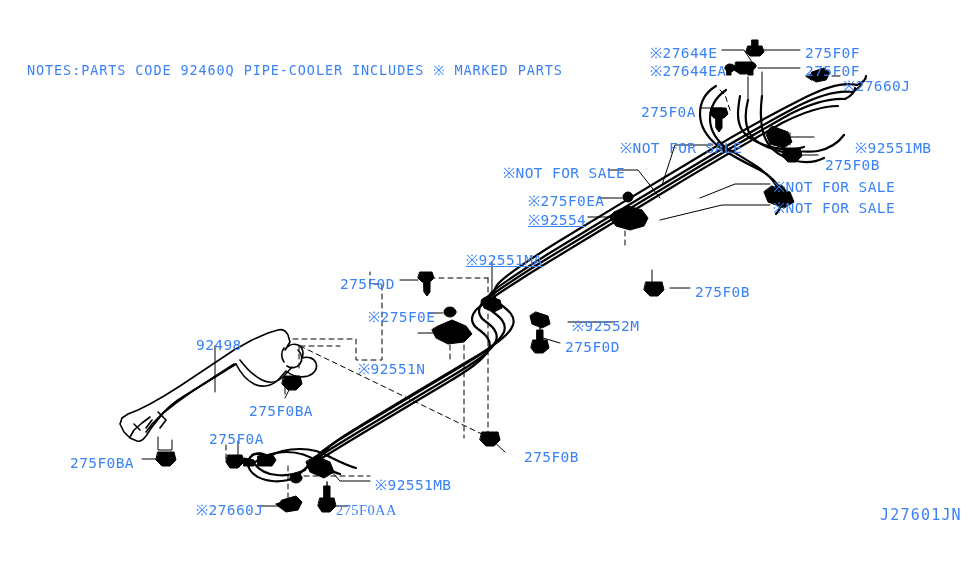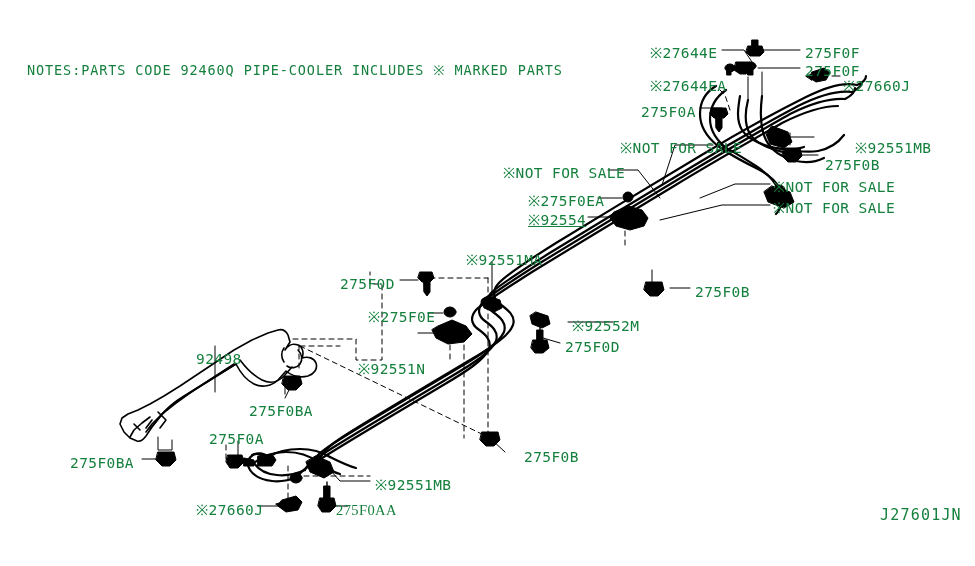--- a/index.html
+++ b/index.html
@@ -17,21 +17,21 @@
   }
   #art-layer {
     position: absolute;
     left: 0; top: 0;
     width: 975px;
     height: 566px;
   }
   .lbl {
     position: absolute;
     white-space: pre;
-    color: #15803d;
+    color: #3b82f6;
     font-family: "DejaVu Sans Mono", "Liberation Mono", monospace;
     font-size: 14.5px;
     letter-spacing: 0.4px;
     line-height: 1;
   }
   .lbl.notes {
     font-size: 13.5px;
     letter-spacing: 0.9px;
   }
   .lbl.refcode {
@@ -324,41 +324,41 @@
 
     </g>
   </svg>
 
   <div class="lbl notes" style="left:18px; top:64px;padding-left:9px;">NOTES:PARTS CODE 92460Q PIPE-COOLER INCLUDES ※ MARKED PARTS</div>
 
   <div class="lbl refcode" style="left:880px; top:508px;text-align:center;">J27601JN</div>
 
   <div id="labels-layer">
       <div class="lbl" style="left: 650px; top: 46px;">※27644E</div>
-      <div class="lbl" style="left: 650px; top: 64px; margin-top: 15px;">※27644EA</div>
+      <div class="lbl" style="left: 650px; top: 64px;">※27644EA</div>
       <div class="lbl" style="left: 805px; top: 46px;">275F0F</div>
       <div class="lbl" style="left: 805px; top: 64px;">275F0F</div>
       <div class="lbl" style="left: 843px; top: 79px;">※27660J</div>
       <div class="lbl" style="left: 641px; top: 105px;">275F0A</div>
       <div class="lbl" style="left: 620px; top: 141px;">※NOT FOR SALE</div>
       <div class="lbl" style="left: 855px; top: 141px;">※92551MB</div>
       <div class="lbl" style="left: 503px; top: 166px;">※NOT FOR SALE</div>
       <div class="lbl" style="left: 825px; top: 158px;">275F0B</div>
       <div class="lbl" style="left: 773px; top: 180px;">※NOT FOR SALE</div>
       <div class="lbl" style="left: 528px; top: 194px;">※275F0EA</div>
       <div class="lbl" style="left: 773px; top: 201px;">※NOT FOR SALE</div>
       <div class="lbl" style="left: 528px; top: 213px; text-decoration: underline;">※92554</div>
-      <div class="lbl" style="left: 466px; top: 253px;">※92551MA</div>
+      <div class="lbl" style="left: 466px; top: 253px; text-decoration: underline;">※92551MA</div>
       <div class="lbl" style="left: 340px; top: 277px;">275F0D</div>
       <div class="lbl" style="left: 695px; top: 285px;">275F0B</div>
       <div class="lbl" style="left: 368px; top: 310px;">※275F0E</div>
       <div class="lbl" style="left: 572px; top: 319px;">※92552M</div>
       <div class="lbl" style="left: 358px; top: 330px; margin-top: 32px;">※92551N</div>
       <div class="lbl" style="left: 565px; top: 340px;">275F0D</div>
-      <div class="lbl" style="left: 196px; top: 352px;">92498</div>
+      <div class="lbl" style="left: 196px; top: 338px;">92498</div>
       <div class="lbl" style="left: 249px; top: 404px;">275F0BA</div>
       <div class="lbl" style="left: 209px; top: 432px;">275F0A</div>
       <div class="lbl" style="left: 524px; top: 450px;">275F0B</div>
       <div class="lbl" style="left: 70px; top: 456px;">275F0BA</div>
       <div class="lbl" style="left: 375px; top: 478px;">※92551MB</div>
       <div class="lbl" style="left: 196px; top: 503px;">※27660J</div>
       <div class="lbl" style="left: 336px; top: 503px; font-family: Liberation Serif, serif;">275F0AA</div>
     </div>
 
 </div>

